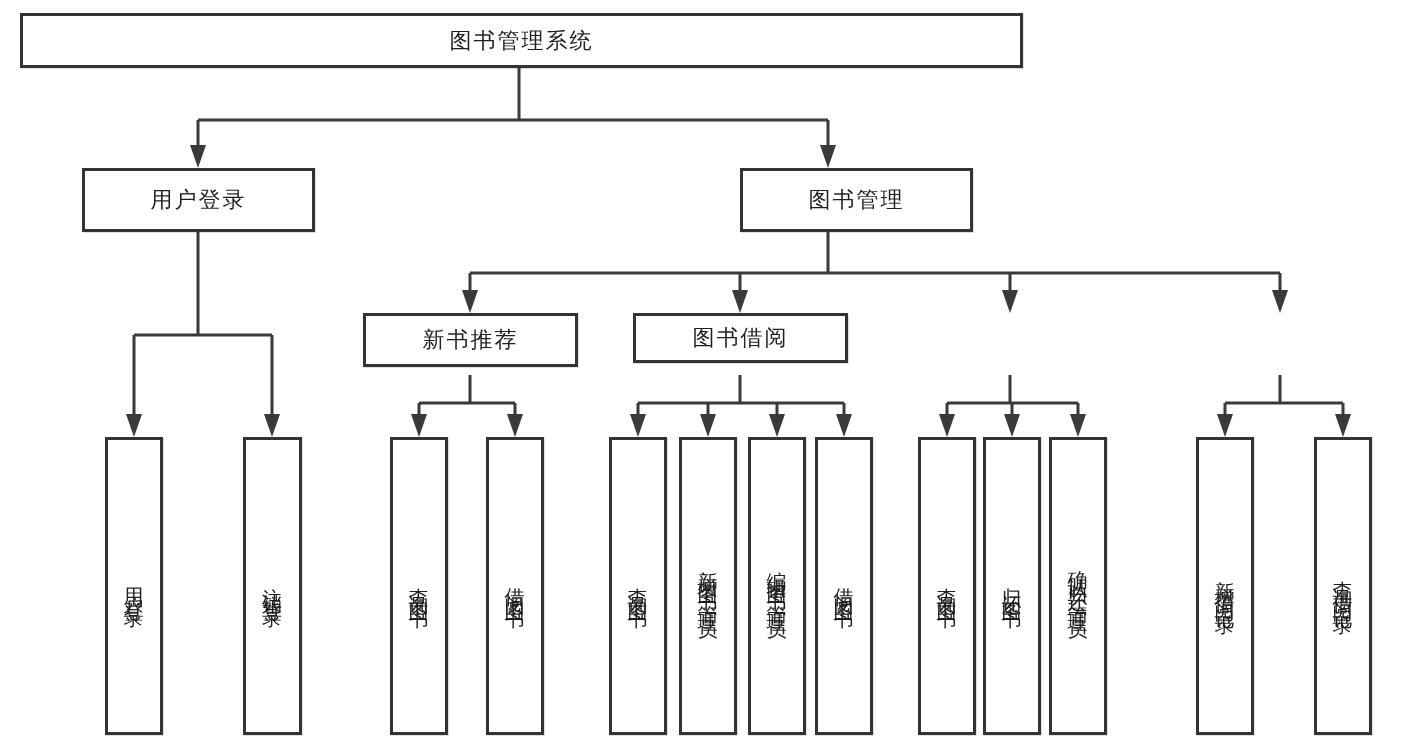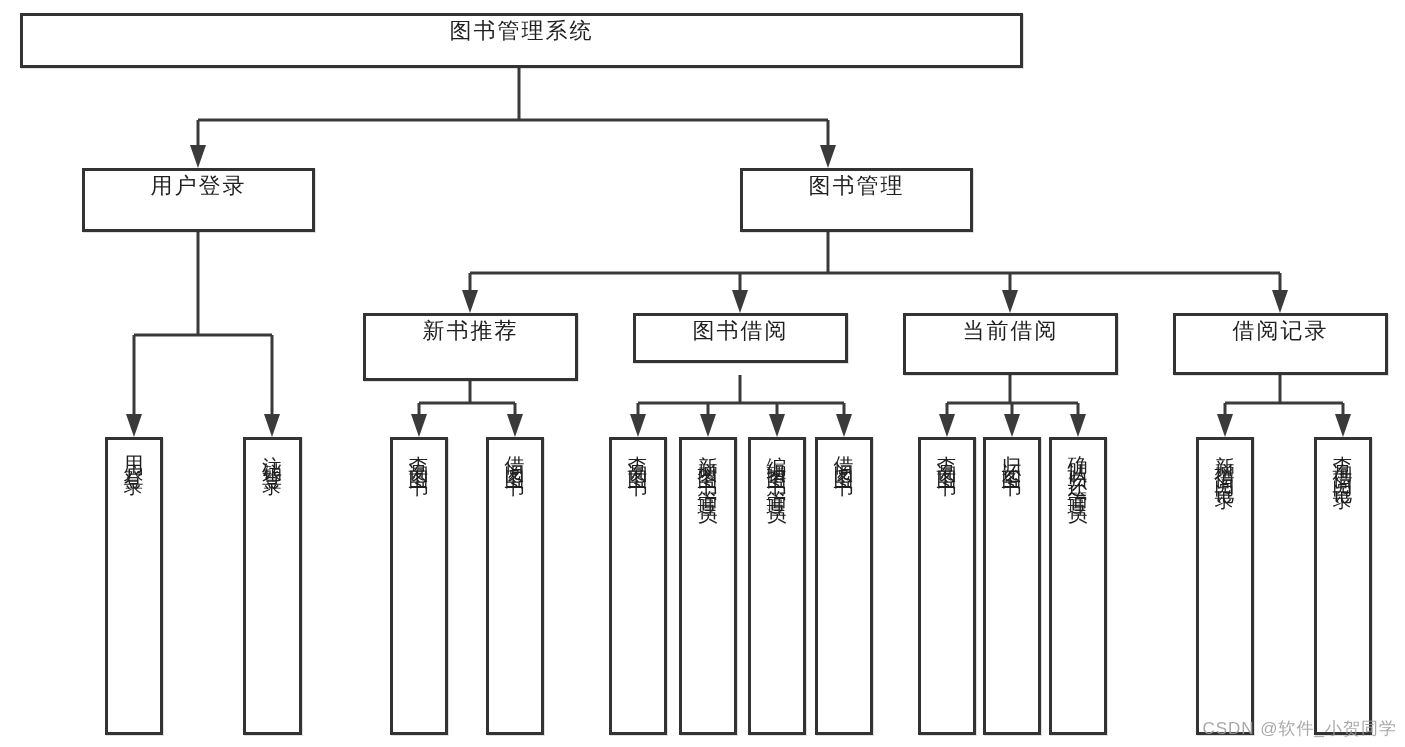--- a/index.html
+++ b/index.html
@@ -3,21 +3,21 @@
 <meta charset="utf-8">
 <style>
   html,body{margin:0;padding:0;background:#ffffff;}
   .canvas{
     position:relative;width:1405px;height:747px;background:#ffffff;
     font-family:"Liberation Sans","DejaVu Sans",sans-serif;color:#222;overflow:hidden;
   }
   .wires{position:absolute;left:0;top:0;width:1405px;height:747px;}
   .box{
     position:absolute;background:#ffffff;border:3px solid #333333;
-    box-sizing:border-box;display:flex;justify-content:center;
+    box-sizing:border-box;display:flex;align-items:center;justify-content:center;
     box-shadow:1px 1px 0 rgba(0,0,0,0.12);
   }
   .box.h span{font-size:22px;letter-spacing:2px;white-space:nowrap;color:#1f1f1f;}
   .box.v span{
     writing-mode:vertical-lr;text-orientation:mixed;
     font-size:20px;letter-spacing:7px;line-height:1.1;color:#1f1f1f;white-space:nowrap;
   }
   .watermark{
     position:absolute;top:717px;right:8px;z-index:10;
     font-size:17px;letter-spacing:1px;color:rgba(158,158,158,0.9);
@@ -72,31 +72,25 @@
     <span>图书管理系统</span>
   </div>
 
   <div class="box h" style="left:82px;top:168px;width:233px;height:64px">
     <span>用户登录</span>
   </div>
   <div class="box h" style="left:740px;top:168px;width:233px;height:64px">
     <span>图书管理</span>
   </div>
 
-  <div class="box h" style="left:363px;top:313px;width:215px;height:68px">
+  <div class="box h" style="left:363px;top:313px;width:215px;height:54px">
     <span>新书推荐</span>
   </div>
   <div class="box h" style="left:633px;top:313px;width:215px;height:50px">
     <span>图书借阅</span>
-  </div>
-  <div class="box h" style="left:903px;top:313px;width:215px;height:62px">
-    <span>当前借阅</span>
-  </div>
-  <div class="box h" style="left:1173px;top:313px;width:215px;height:62px">
-    <span>借阅记录</span>
   </div>
 
   <div class="box v" style="left:105px;top:437px;width:58px;height:298px">
     <span>用户登录</span>
   </div>
   <div class="box v" style="left:243px;top:437px;width:59px;height:298px">
     <span>注销登录</span>
   </div>
 
   <div class="box v" style="left:390px;top:437px;width:58px;height:298px">
@@ -129,14 +123,13 @@
     <span>确认归还（管理员）</span>
   </div>
 
   <div class="box v" style="left:1196px;top:437px;width:58px;height:298px">
     <span>新增借阅记录</span>
   </div>
   <div class="box v" style="left:1314px;top:437px;width:58px;height:298px">
     <span>查询借阅记录</span>
   </div>
 
-  <div class="watermark">CSDN @软件_小贺同学</div>
 </div>
 
 </body></html>

